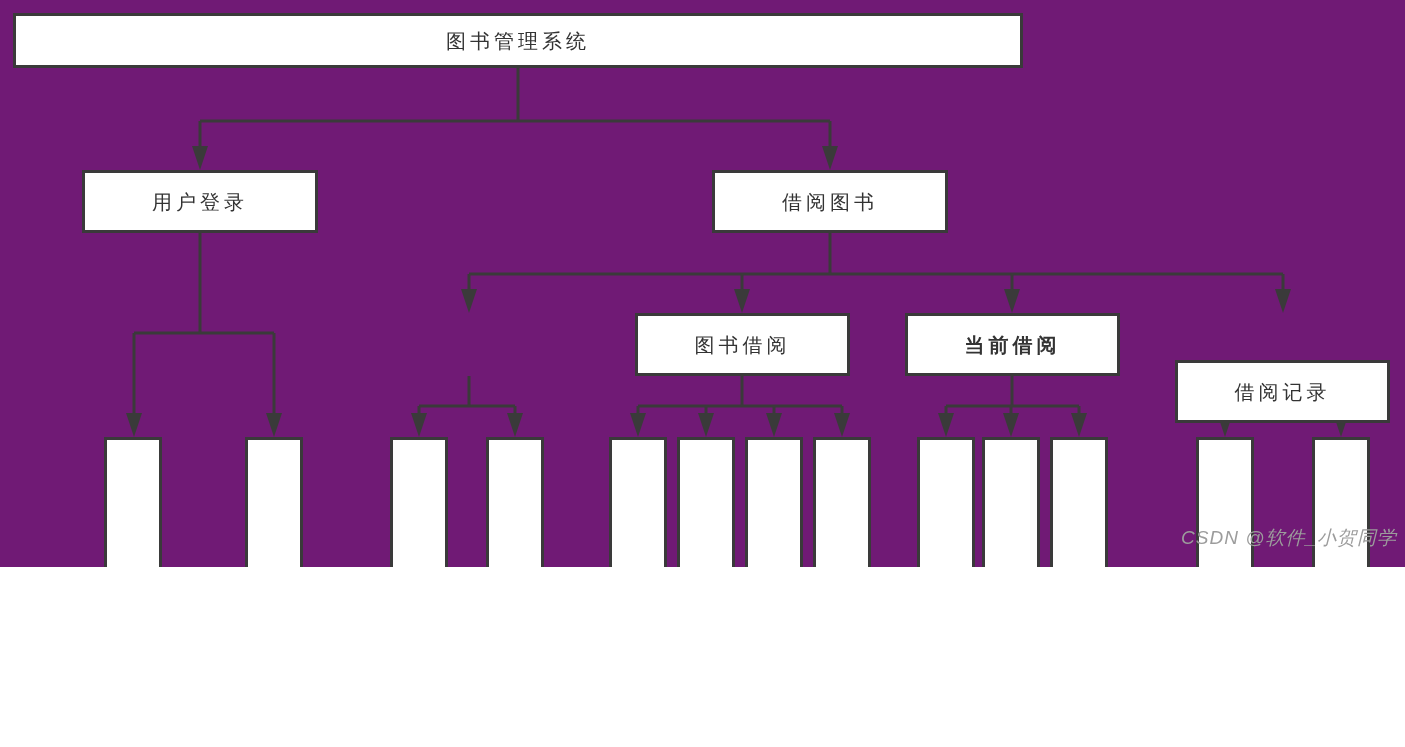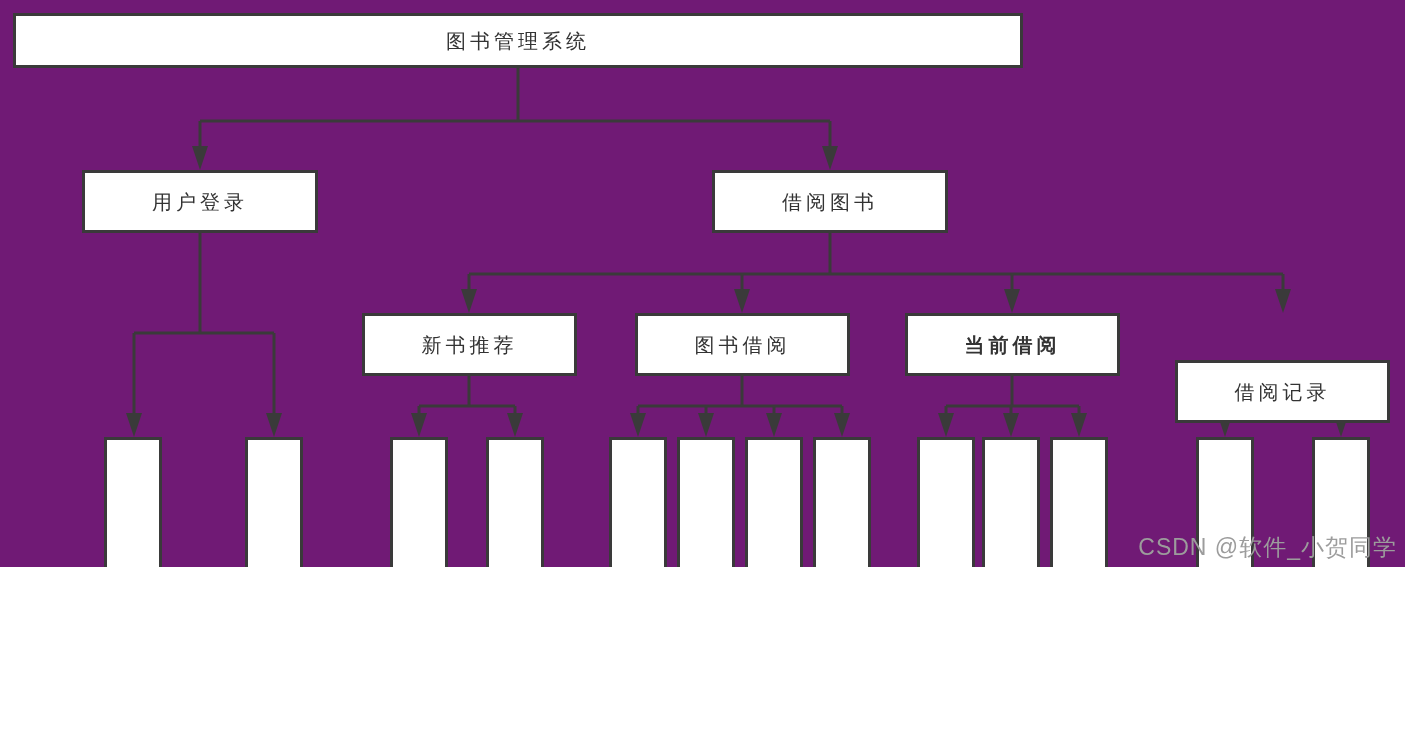--- a/index.html
+++ b/index.html
@@ -41,25 +41,26 @@
     letter-spacing:6px;
     line-height:1;
   }
   .g1a{left:104px;} .g1b{left:245px;}
   .g2a{left:390px;} .g2b{left:486px;}
   .g3a{left:609px;} .g3b{left:677px;} .g3c{left:745px;} .g3d{left:813px;}
   .g4a{left:917px;} .g4b{left:982px;} .g4c{left:1050px;}
   .g5a{left:1196px;} .g5b{left:1312px;}
   .watermark{
     position:absolute;
-    right:8px;bottom:4px;
+    right:8px;bottom:16px;
     color:#9c9c9c;
-    font-size:23px;
+    font-size:19px;
     letter-spacing:1px;
     white-space:nowrap;
+    font-style:italic;
   }
 </style>
 </head>
 <body>
 
 <div class="stage">
 
   <svg class="connectors" viewBox="0 0 1405 747" xmlns="http://www.w3.org/2000/svg">
     <g stroke="#3a3a3a" stroke-width="3" fill="none">
 
@@ -104,23 +105,20 @@
     <span>图书管理系统</span>
   </div>
 
   <div class="box lvl1-user">
     <span>用户登录</span>
   </div>
   <div class="box lvl1-book">
     <span>借阅图书</span>
   </div>
 
-  <div class="box lvl2-newbook">
-    <span>新书推荐</span>
-  </div>
   <div class="box lvl2-borrow">
     <span>图书借阅</span>
   </div>
   <div class="box lvl2-current">
     <span>当前借阅</span>
   </div>
   <div class="box lvl2-records">
     <span>借阅记录</span>
   </div>
 

